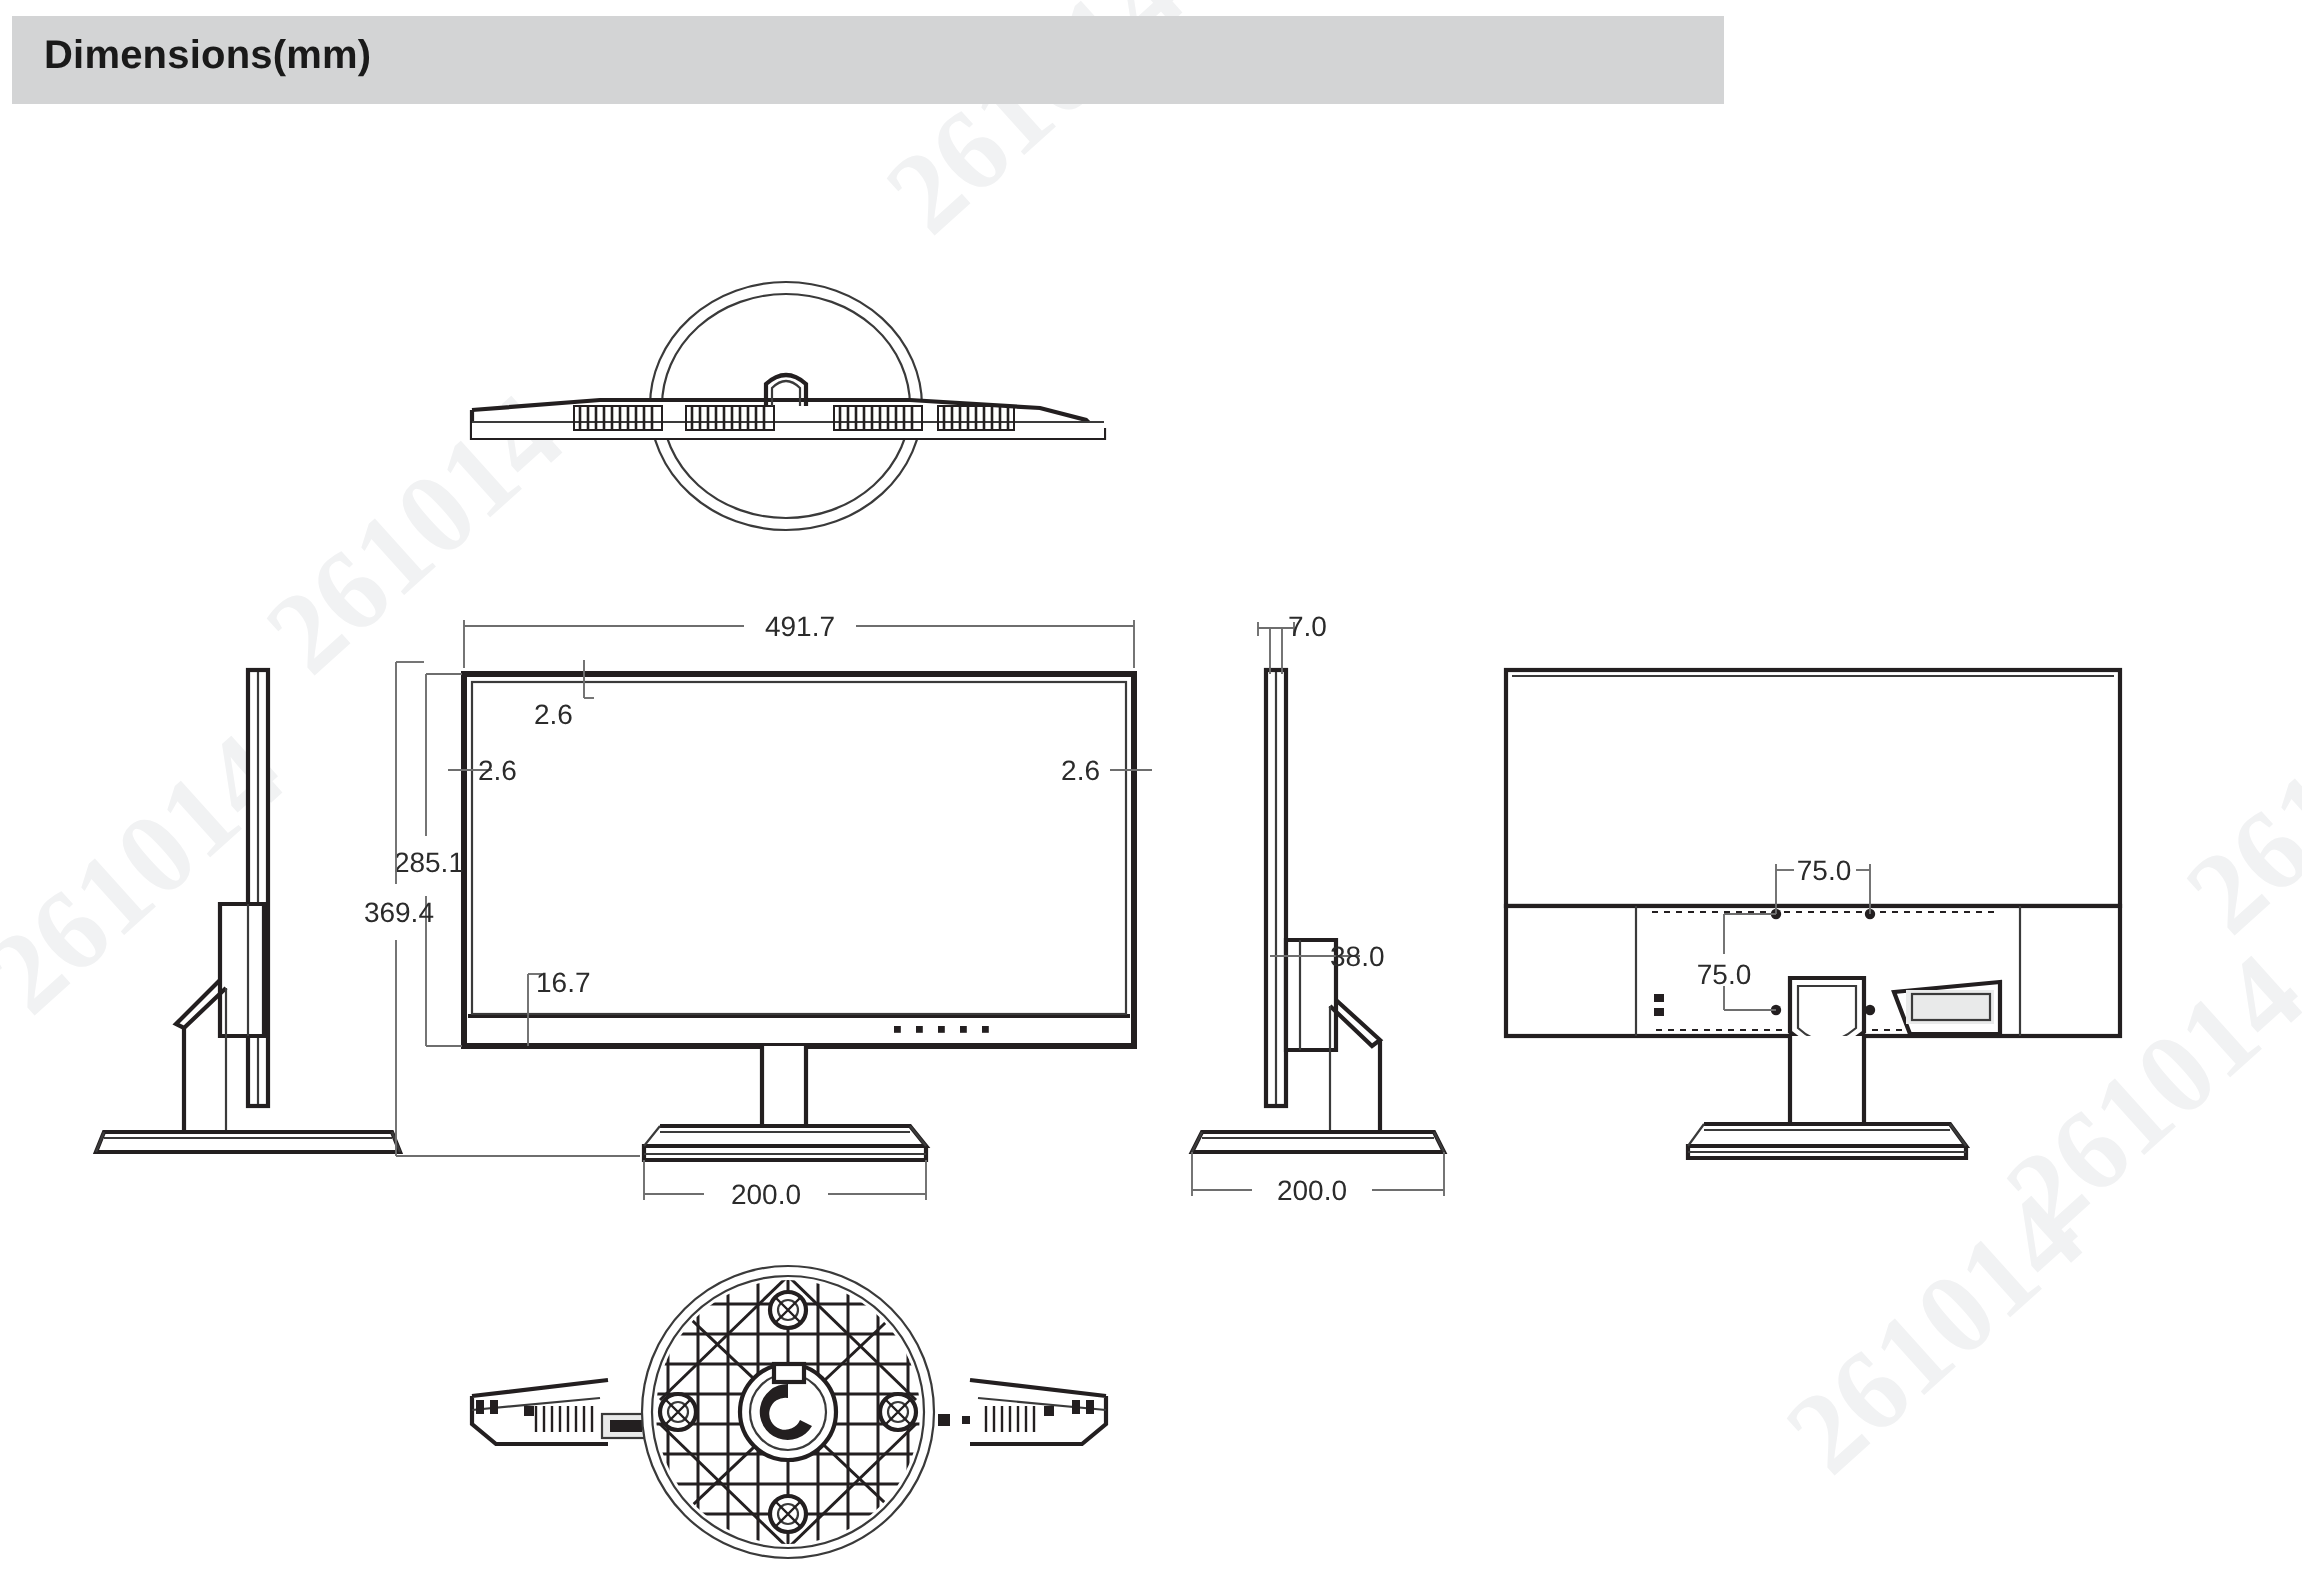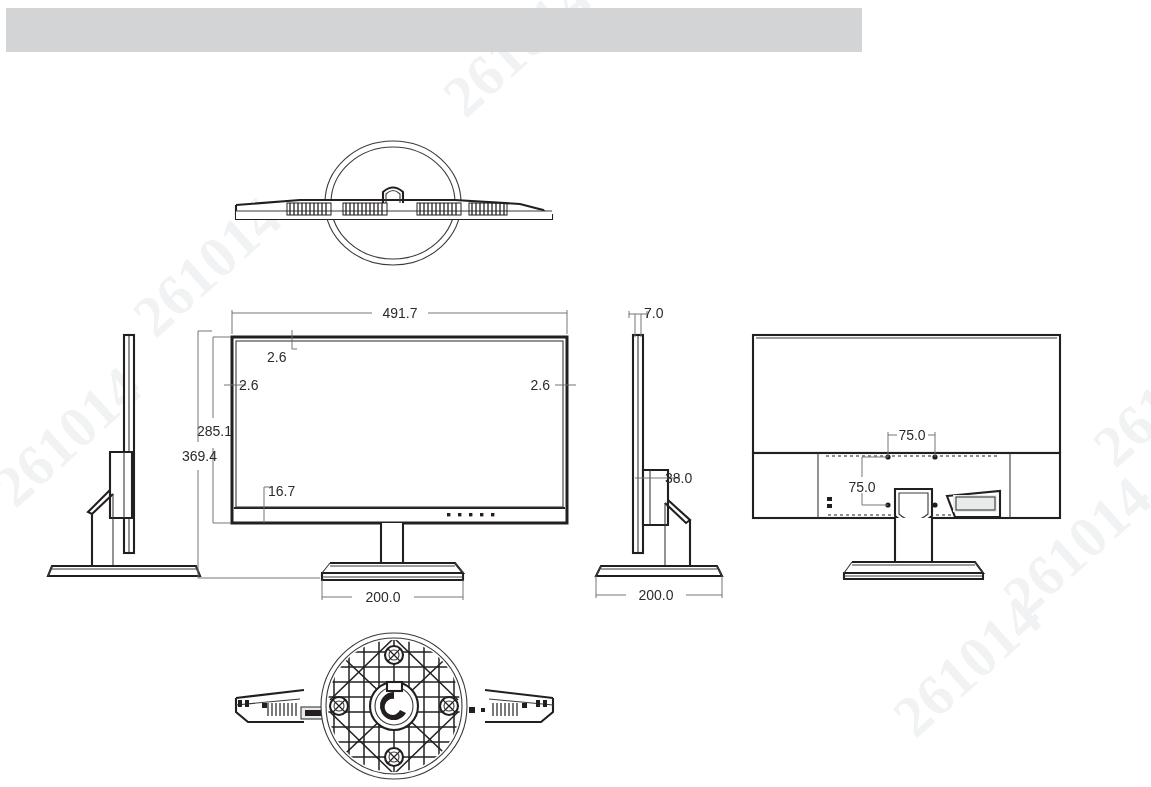--- a/index.html
+++ b/index.html
@@ -65,20 +65,21 @@
 <div id="page">
 
   <div class="wm" style="left:430px; top:80px;">261014</div>
   <div class="wm" style="left:120px; top:300px;">261014</div>
   <div class="wm" style="left:-20px; top:470px;">261014</div>
   <div class="wm" style="left:990px; top:580px;">261014</div>
   <div class="wm" style="left:880px; top:700px;">261014</div>
   <div class="wm" style="left:1080px; top:430px;">261014</div>
 
   <div class="header-bar"></div>
+  <div class="header-title">Dimensions(mm)</div>
 
   <svg class="drawing" viewBox="0 0 1151 787">
     <defs>
       <style>
         .ol  { fill:none; stroke:#231f20; stroke-width:2.1; }
         .ol3 { fill:none; stroke:#231f20; stroke-width:3.0; }
         .thin{ fill:none; stroke:#3a3a3a; stroke-width:1.1; }
         .vth { fill:none; stroke:#555; stroke-width:0.85; }
         .dim { fill:none; stroke:#6e6e6e; stroke-width:0.95; }
         .dimtxt { font-family:"Liberation Sans", sans-serif; font-size:14px; fill:#2b2b2b; }

